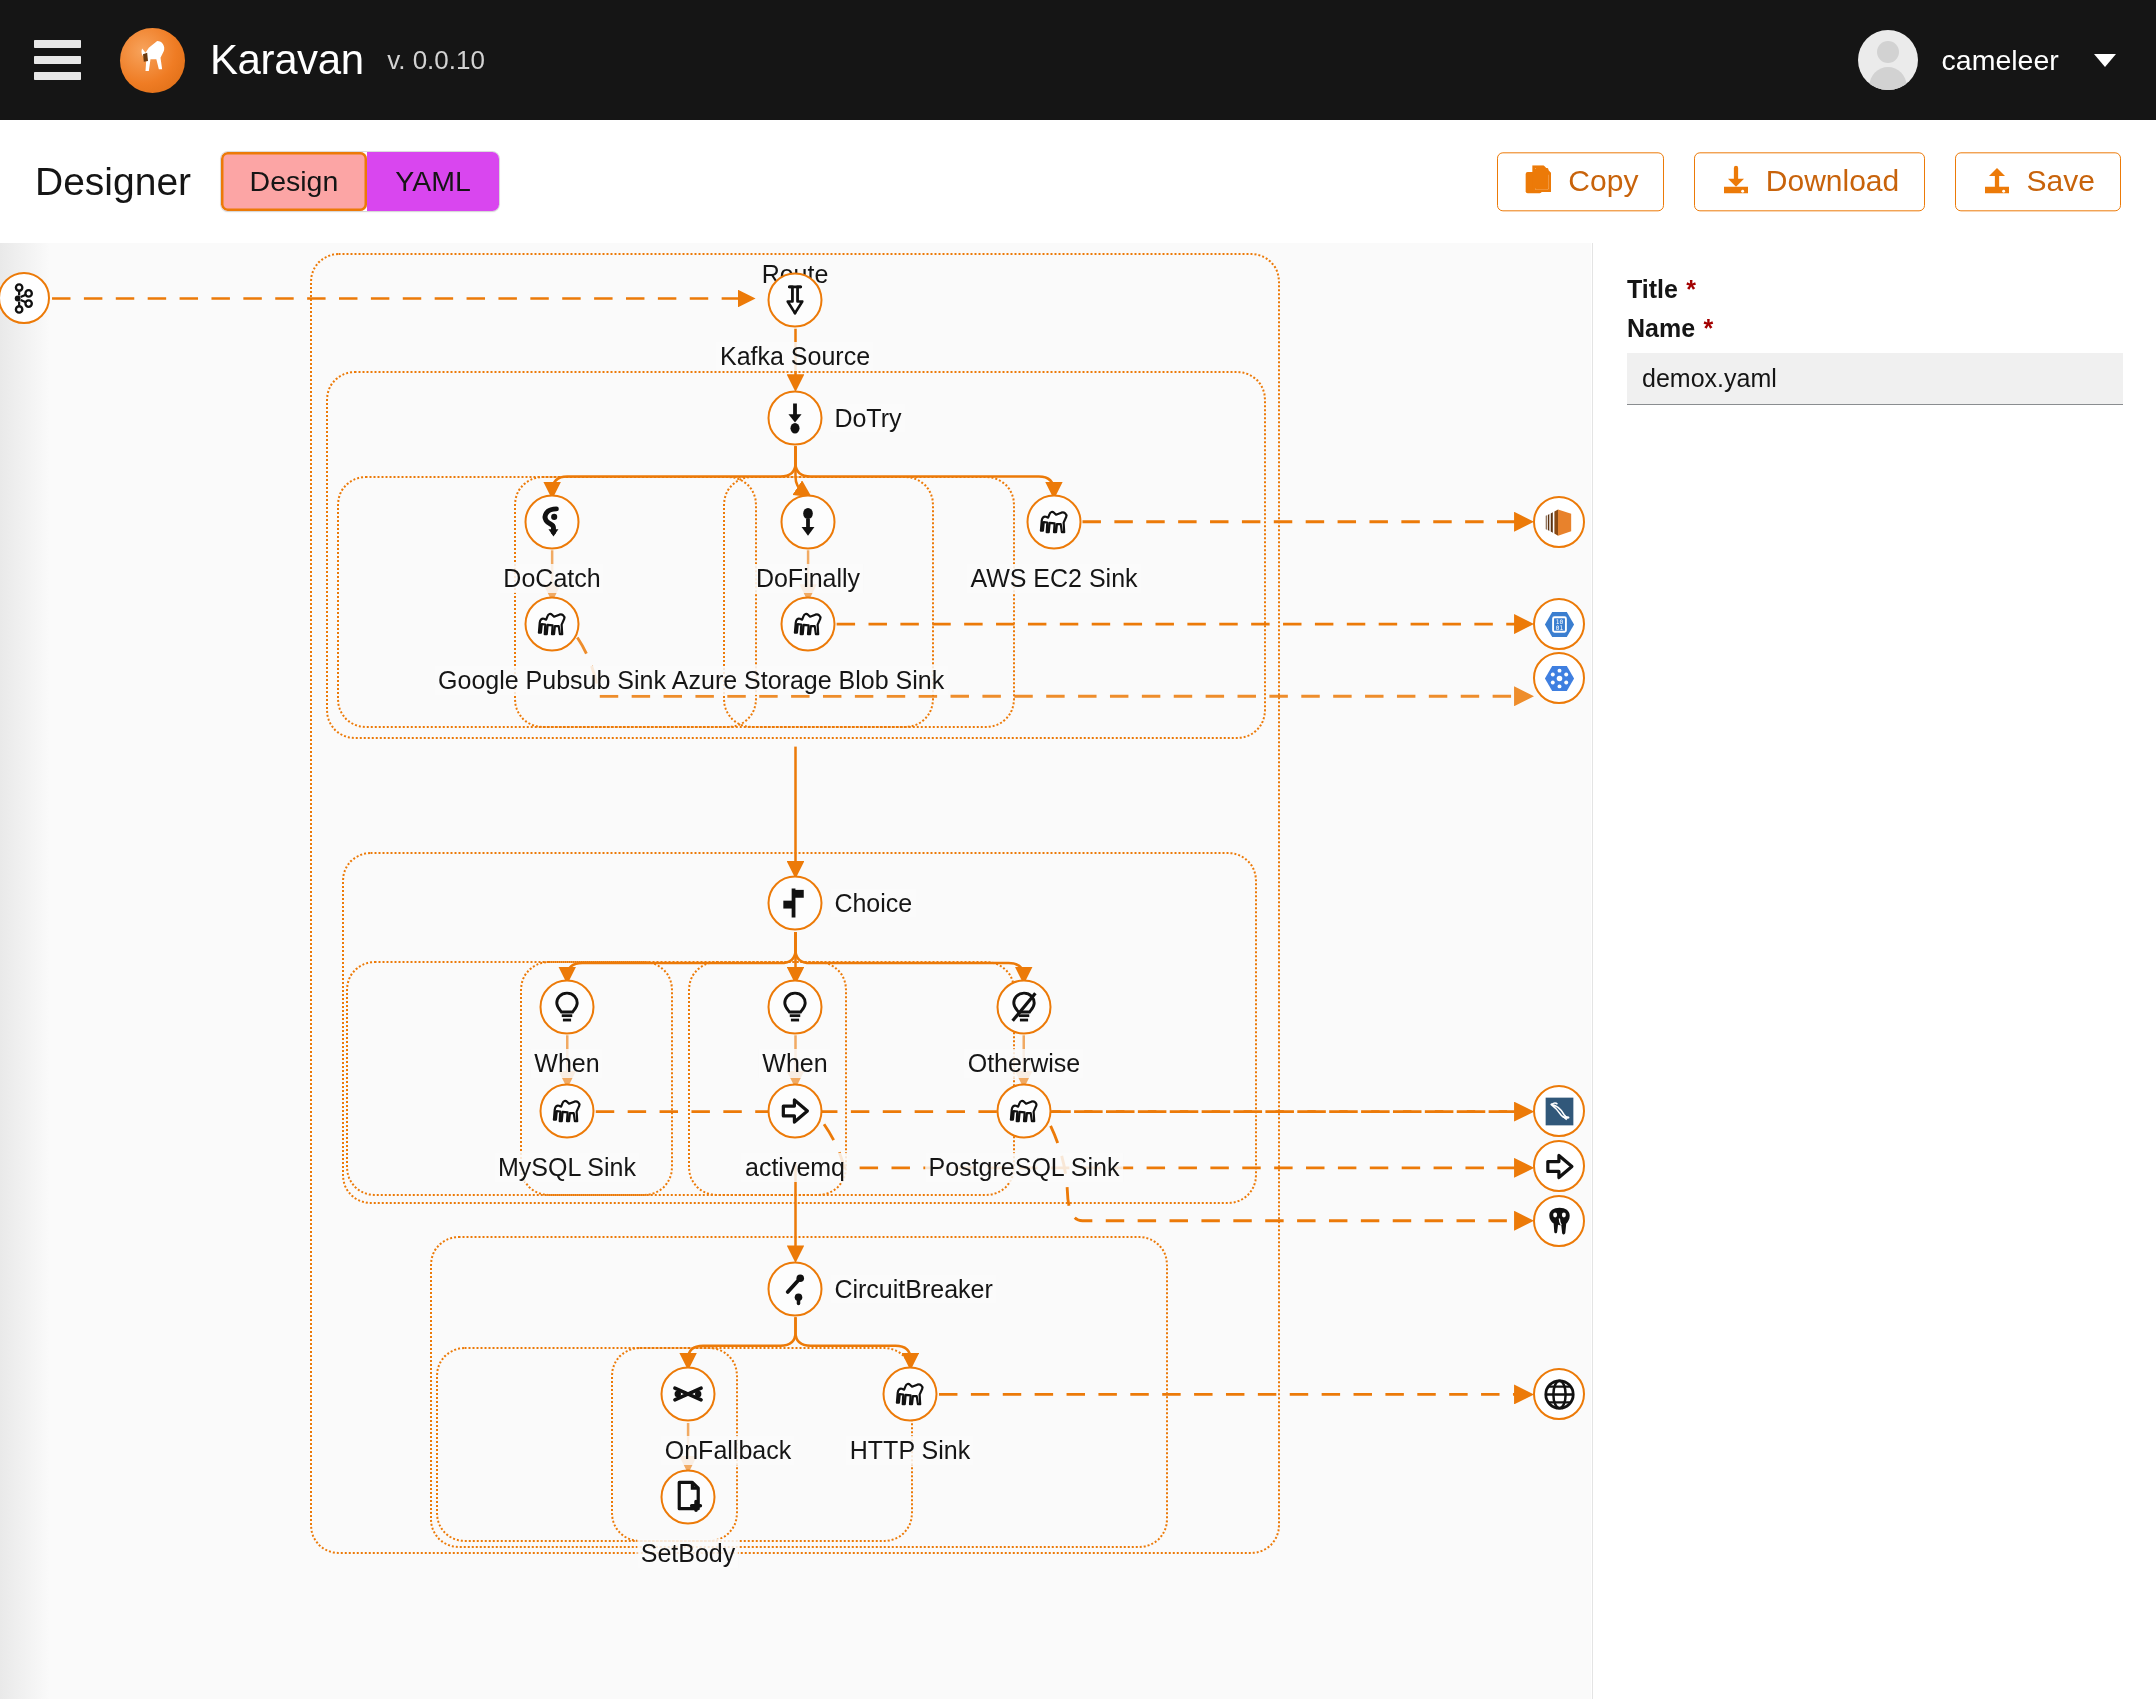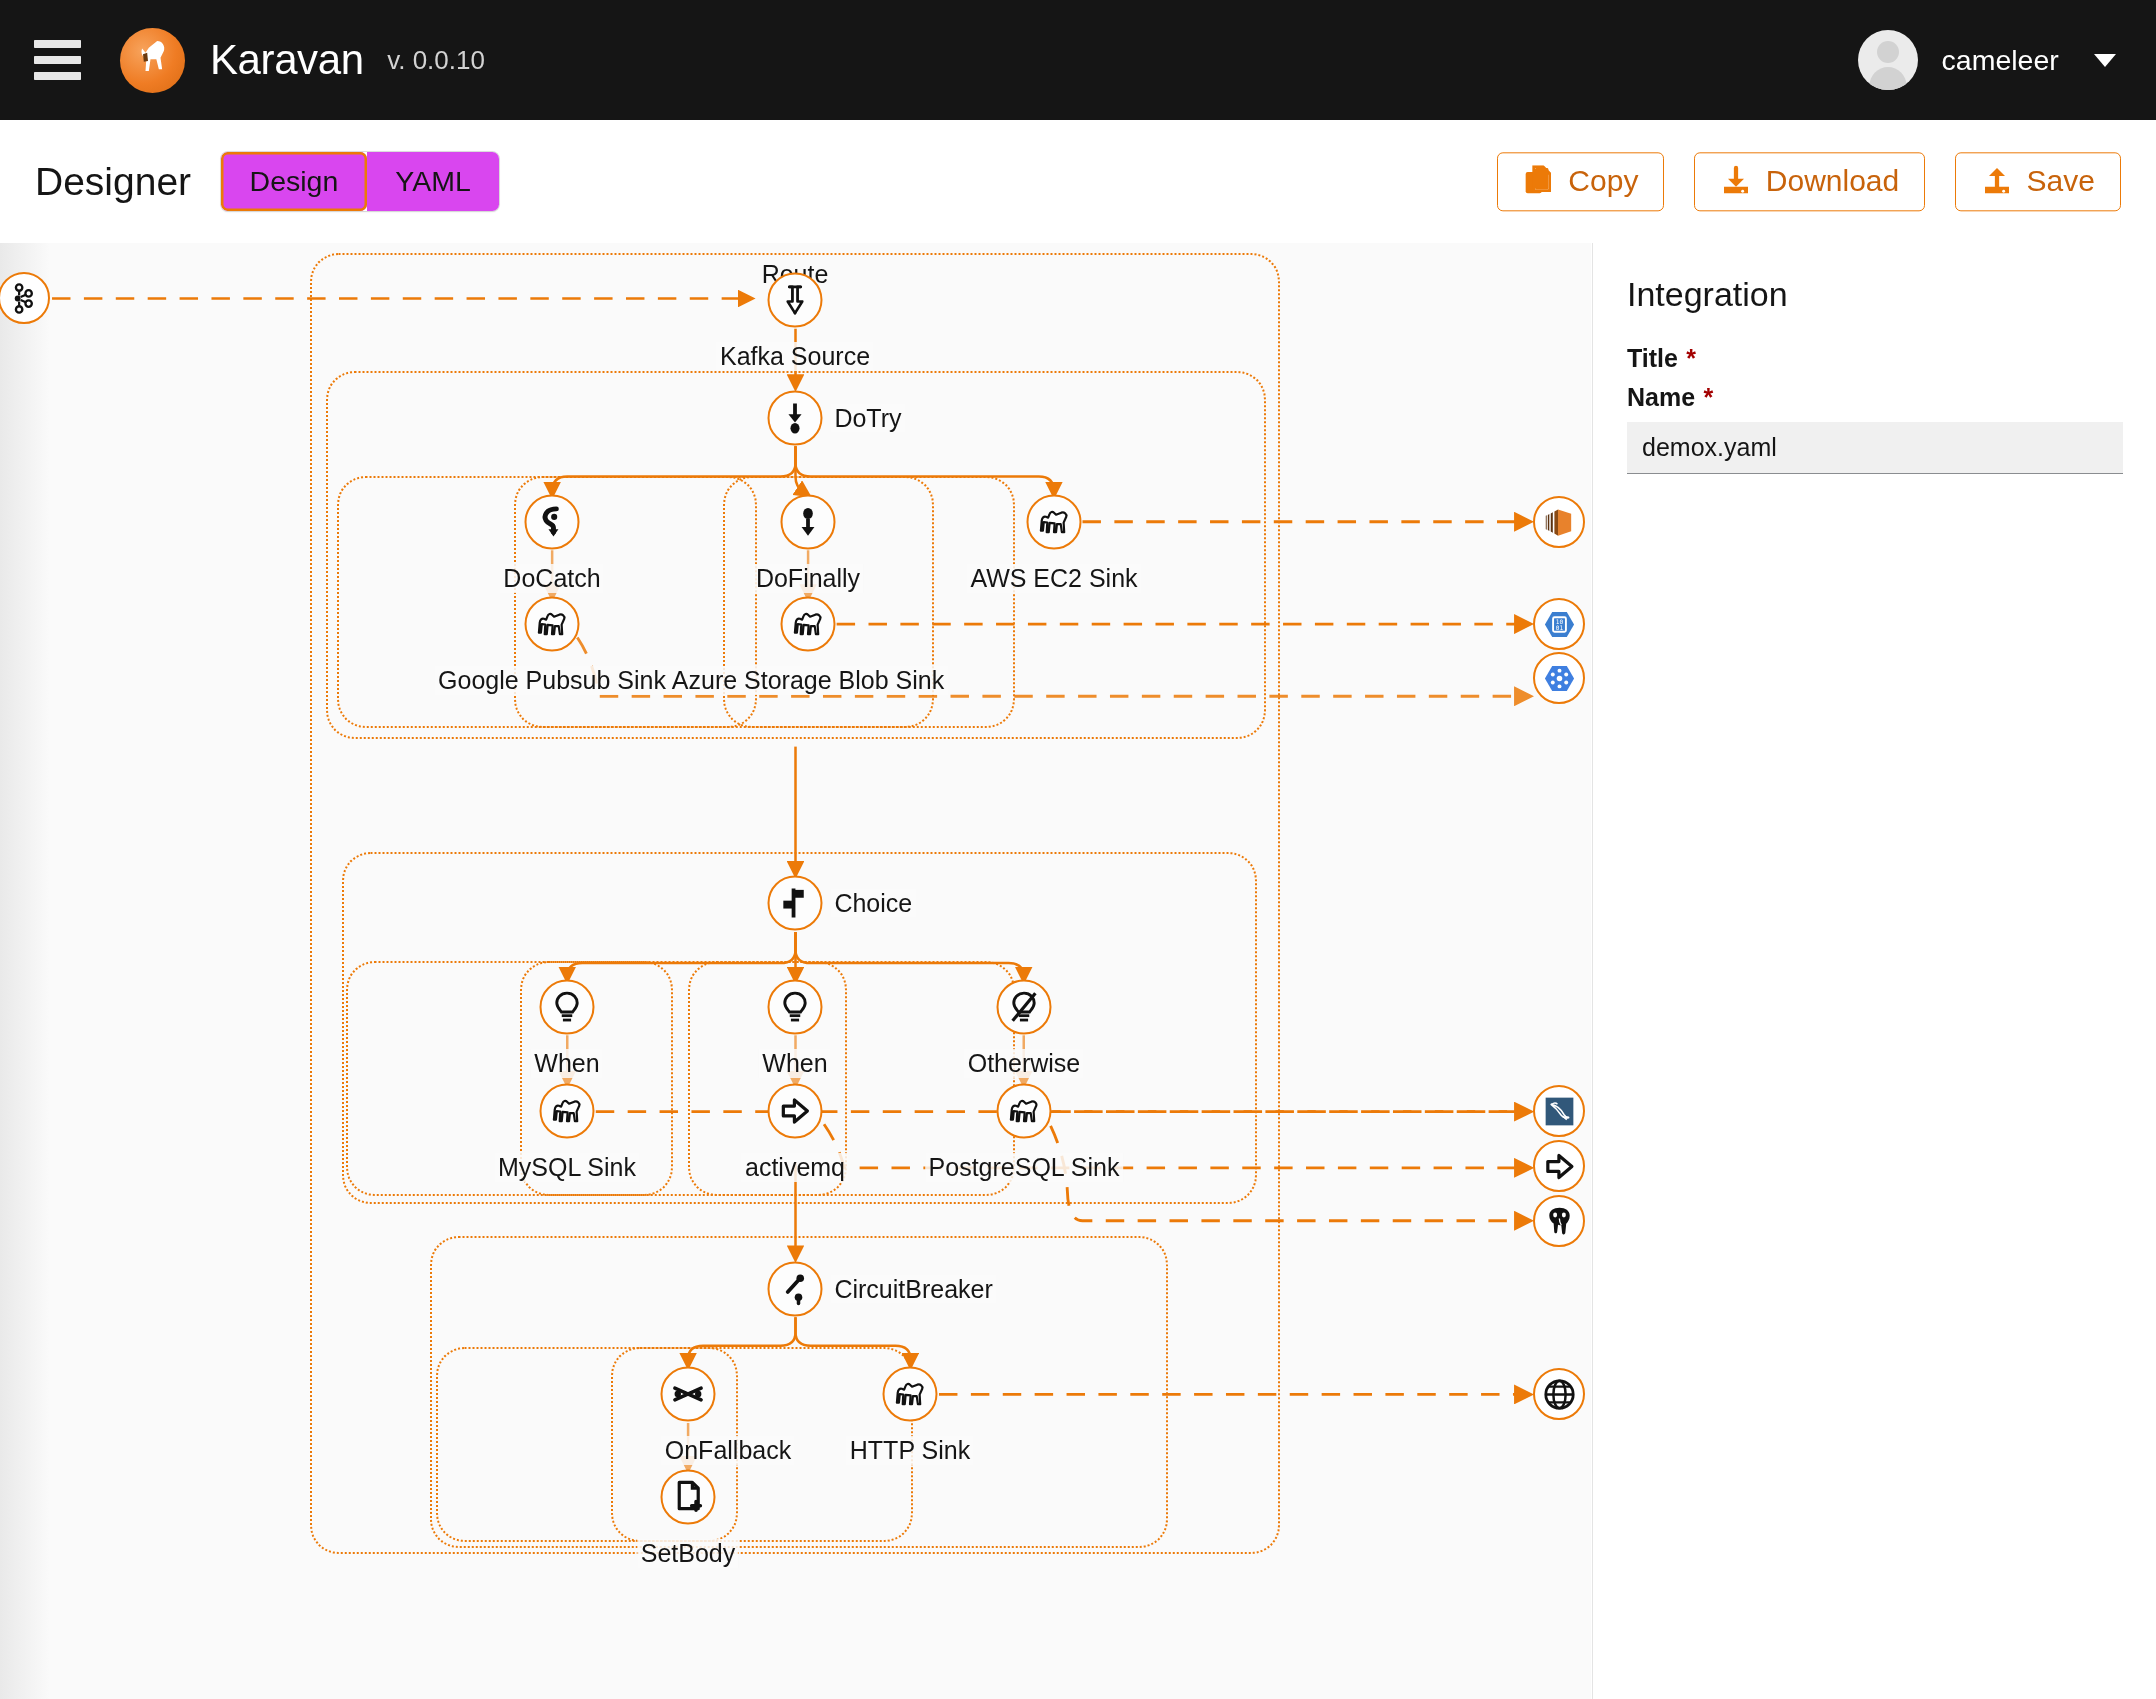--- a/index.html
+++ b/index.html
@@ -70,21 +70,21 @@
   .toggle-group {
     margin-left: 30px; display: flex; border-radius: 6.7px; overflow: hidden;
     box-shadow: 0 0 0 0.8px #d2d2d2, 0 0.8px 1.7px rgba(0,0,0,.12);
     background: #fff;
   }
   .toggle-btn {
     padding: 13.4px 28.5px; font-size: 28.5px; color: #151515; background: #d946ef;
     border: none; cursor: pointer; font-family: inherit;
   }
   .toggle-btn.active {
-    background: #d946ef; box-shadow: inset 0 0 0 2.5px #ec7a08; border-radius: 6.7px;
+    background: #fca5a5; box-shadow: inset 0 0 0 2.5px #ec7a08; border-radius: 6.7px;
   }
 
   .action-buttons {
     position: absolute; right: 35px; top: 50%; transform: translateY(-50%);
     display: flex; gap: 30px;
   }
   .act-btn {
     display: flex; align-items: center; gap: 13.4px;
     padding: 11.7px 25px; border: 1.7px solid #ec7a08; border-radius: 5.9px;
     background: #ffffff; color: #c8630b; font-size: 30px; cursor: pointer;
@@ -510,21 +510,20 @@
         <circle cx="12" cy="12" r="9.4" fill="none" stroke="#111" stroke-width="1.9"></circle>
         <ellipse cx="12" cy="12" rx="4.2" ry="9.4" fill="none" stroke="#111" stroke-width="1.7"></ellipse>
         <path d="M2.6 12 H21.4 M4.2 6.6 H19.8 M4.2 17.4 H19.8" stroke="#111" stroke-width="1.7" fill="none"></path>
       </svg>
     </div>
   </div>
 
 </div>
 
 <div class="panel">
-  <div class="panel-title">Integration</div>
 
   <div class="field-label">
     <span>Title</span>
     <span class="req">*</span>
   </div>
 
   <div class="field-label">
     <span>Name</span>
     <span class="req">*</span>
   </div>

